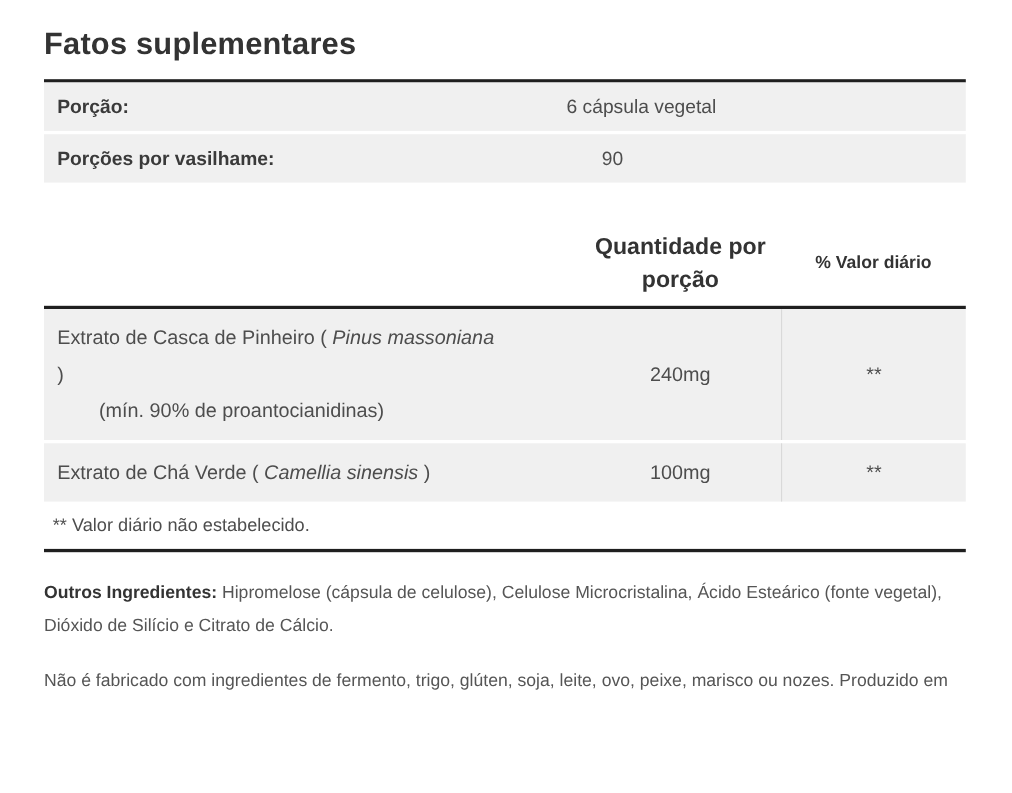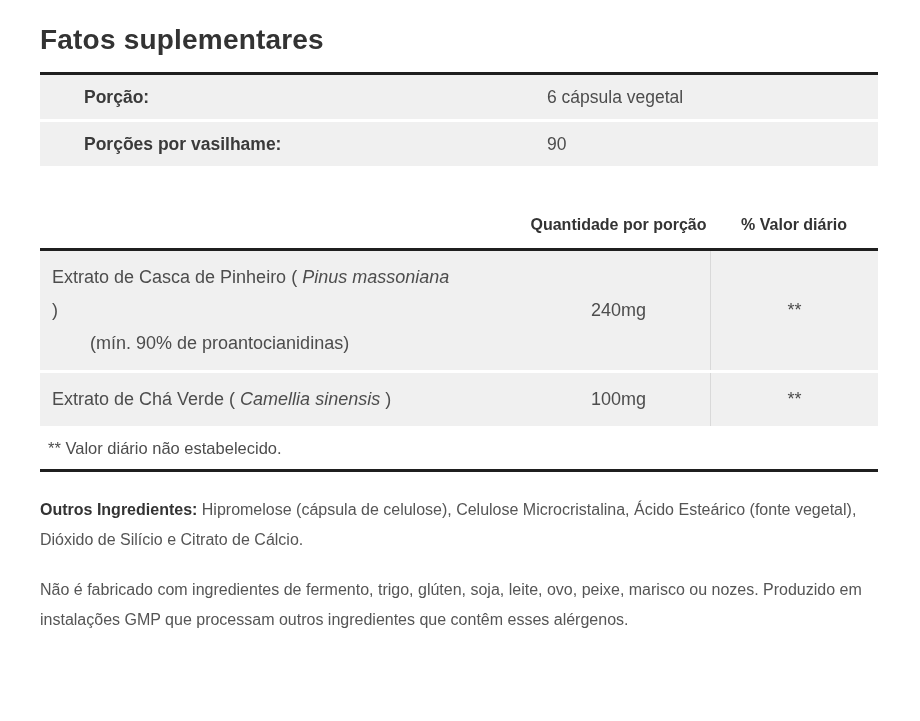--- a/index.html
+++ b/index.html
@@ -24,47 +24,46 @@
     letter-spacing: 0.2px;
   }
   
   .info-table { border-top: 3px solid #1f1f1f; }
   .info-row {
     display: flex;
     align-items: center;
     height: 44px;
     background: #f0f0f0;
   }
-  .info-row + .info-row { margin-top: 3px; }
+  .info-row + .info-row { margin-top: 3px; gap: 32px; }
   .info-label {
     width: 475px;
     box-sizing: border-box;
     padding-left: 12px;
     font-size: 17.5px;
     font-weight: 700;
     color: #3a3a3a;
-    margin-left: 32px;
   }
   .info-value {
     font-size: 17.5px;
     color: #4d4d4d;
   }
   
   .facts-header {
     display: flex;
     align-items: center;
     margin-top: 36px;
     padding: 8px 0;
     border-bottom: 3px solid #1f1f1f;
   }
   .fh-name { width: 487px; }
   .fh-amount {
     width: 183px;
     text-align: center;
-    font-size: 16px;
+    font-size: 21px;
     font-weight: 700;
     line-height: 30px;
     color: #333333;
   }
   .fh-dv {
     flex: 1;
     text-align: center;
     font-size: 16px;
     font-weight: 700;
     color: #333333;

